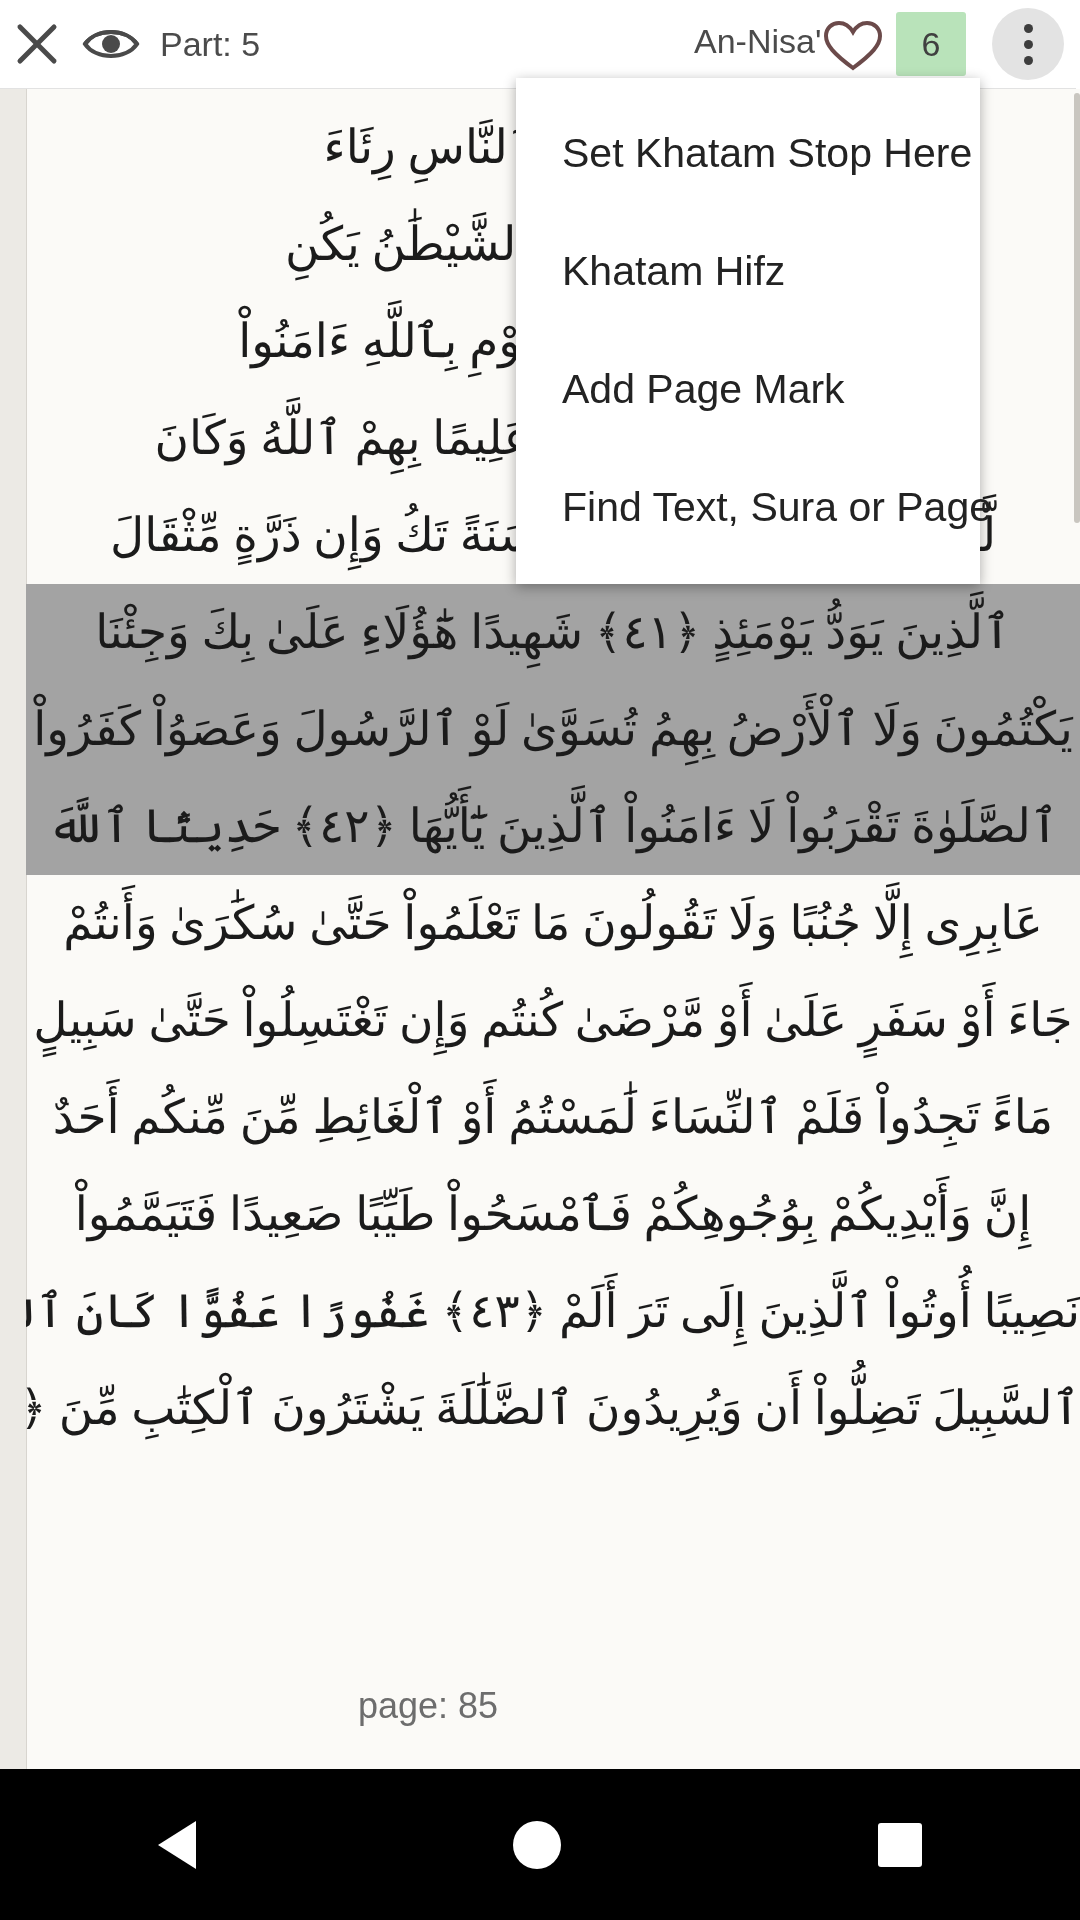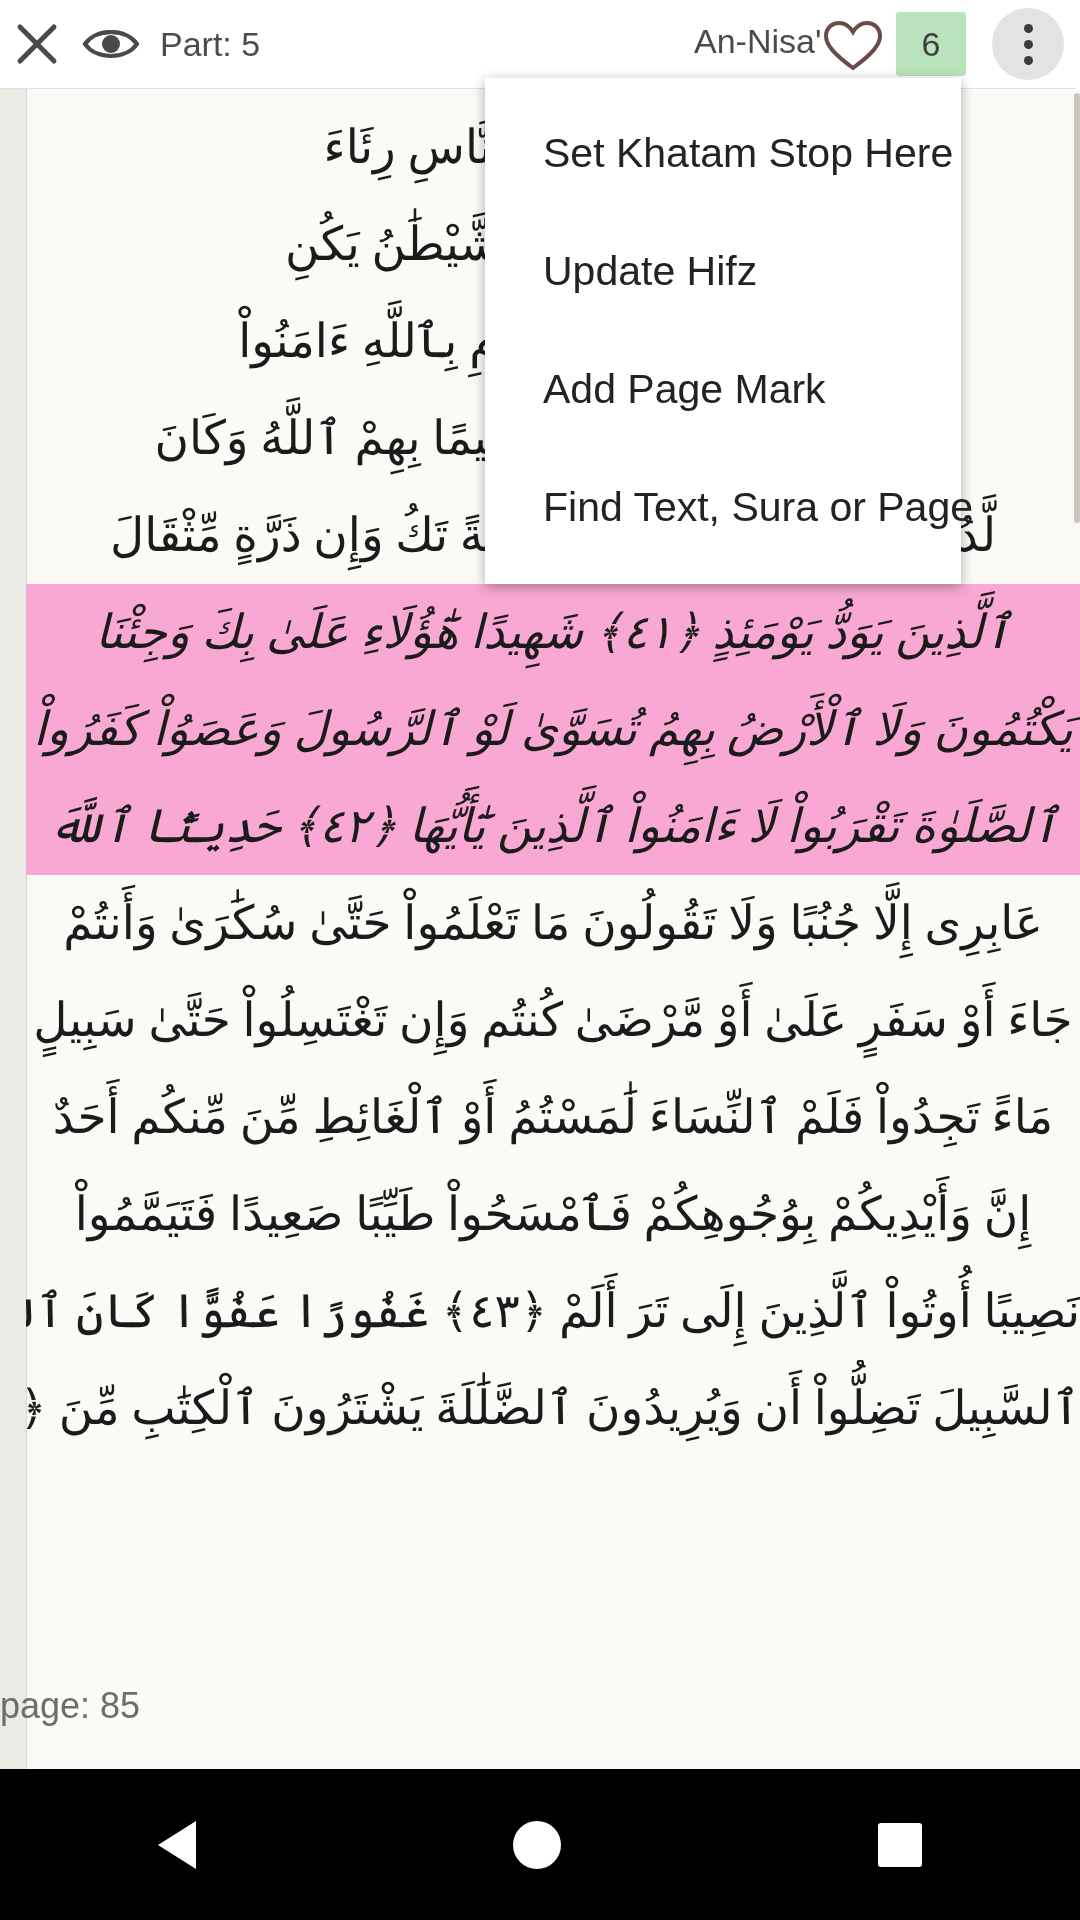--- a/index.html
+++ b/index.html
@@ -134,41 +134,41 @@
     font-family: "Liberation Serif", serif;
     font-size: 47px;
     line-height: 97px;
     color: #1b1b1b;
     white-space: nowrap;
     height: 97px;
     overflow: hidden;
     direction: rtl;
   }
   .quran-line.hl-full {
-    background: #f9a8d4;
-    font-style: italic;
+    background: #a3a3a3;
   }
   #page-number {
     position: absolute;
     left: 0;
     top: 1596px;
     width: 856px;
+    text-align: center;
     font-size: 36px;
     color: #6d6d6d;
   }
 
   
   #overflow-menu {
     position: absolute;
-    left: 485px;
+    left: 516px;
     top: 78px;
     width: 464px;
     background: #ffffff;
     box-shadow: 0 3px 12px rgba(0,0,0,0.32);
-    padding: 16px 0 18px 12px;
+    padding: 16px 0 18px 0;
     z-index: 40;
   }
   .menu-item {
     height: 118px;
     display: flex;
     align-items: center;
     padding-left: 46px;
     font-size: 41px;
     color: #232323;
     white-space: nowrap;
@@ -258,21 +258,21 @@
     <div class="quran-line">إِنَّ وَأَيْدِيكُمْ بِوُجُوهِكُمْ فَٱمْسَحُواْ طَيِّبًا صَعِيدًا فَتَيَمَّمُواْ</div>
     <div class="quran-line">نَصِيبًا أُوتُواْ ٱلَّذِينَ إِلَى تَرَ أَلَمْ ﴿٤٣﴾ غَفُورًا عَفُوًّا كَانَ ٱللَّهَ</div>
     <div class="quran-line">ٱلسَّبِيلَ تَضِلُّواْ أَن وَيُرِيدُونَ ٱلضَّلَٰلَةَ يَشْتَرُونَ ٱلْكِتَٰبِ مِّنَ ﴿٤٤﴾</div>
   </div>
 
   <div id="page-number">page: 85</div>
 </div>
 
 <div id="overflow-menu">
   <div class="menu-item">Set Khatam Stop Here</div>
-  <div class="menu-item">Update Hifz</div>
+  <div class="menu-item">Khatam Hifz</div>
   <div class="menu-item">Add Page Mark</div>
   <div class="menu-item">Find Text, Sura or Page</div>
 </div>
 
 <div id="navbar">
   <div id="nav-back-icon"></div>
   <div id="nav-home-icon"></div>
   <div id="nav-recents-icon"></div>
 </div>
 

